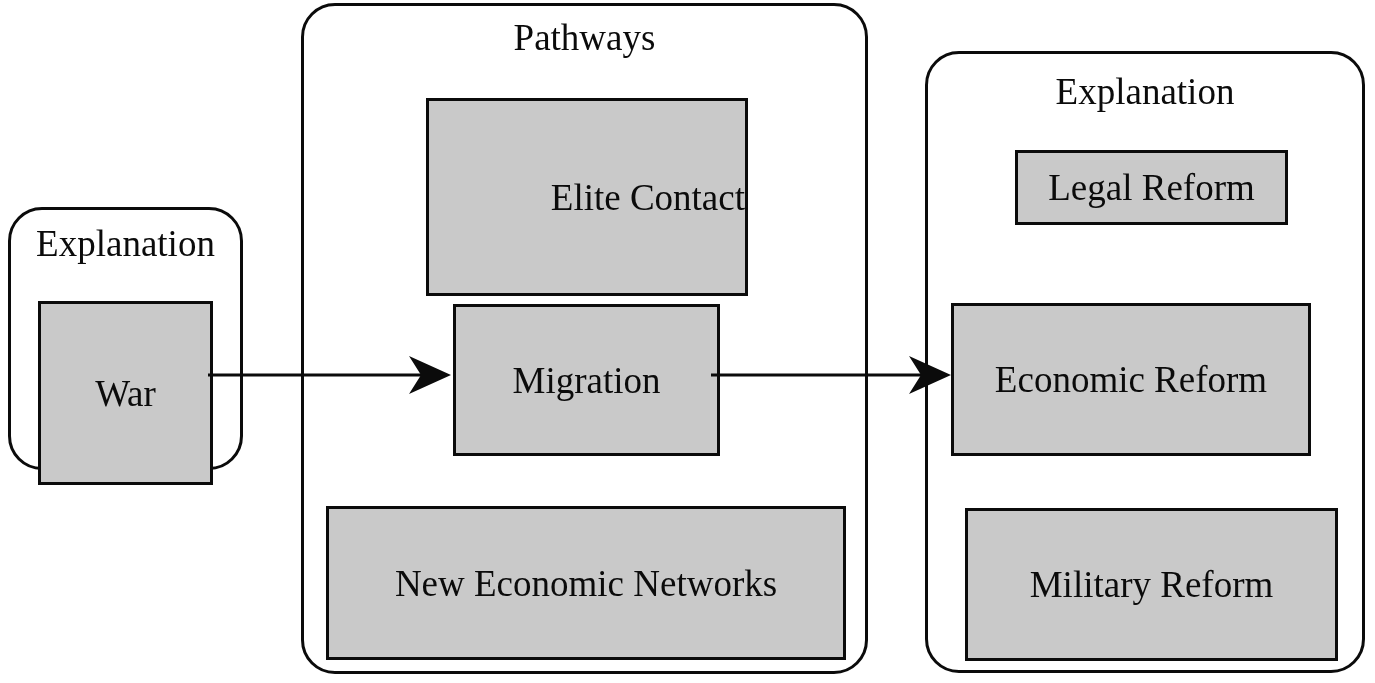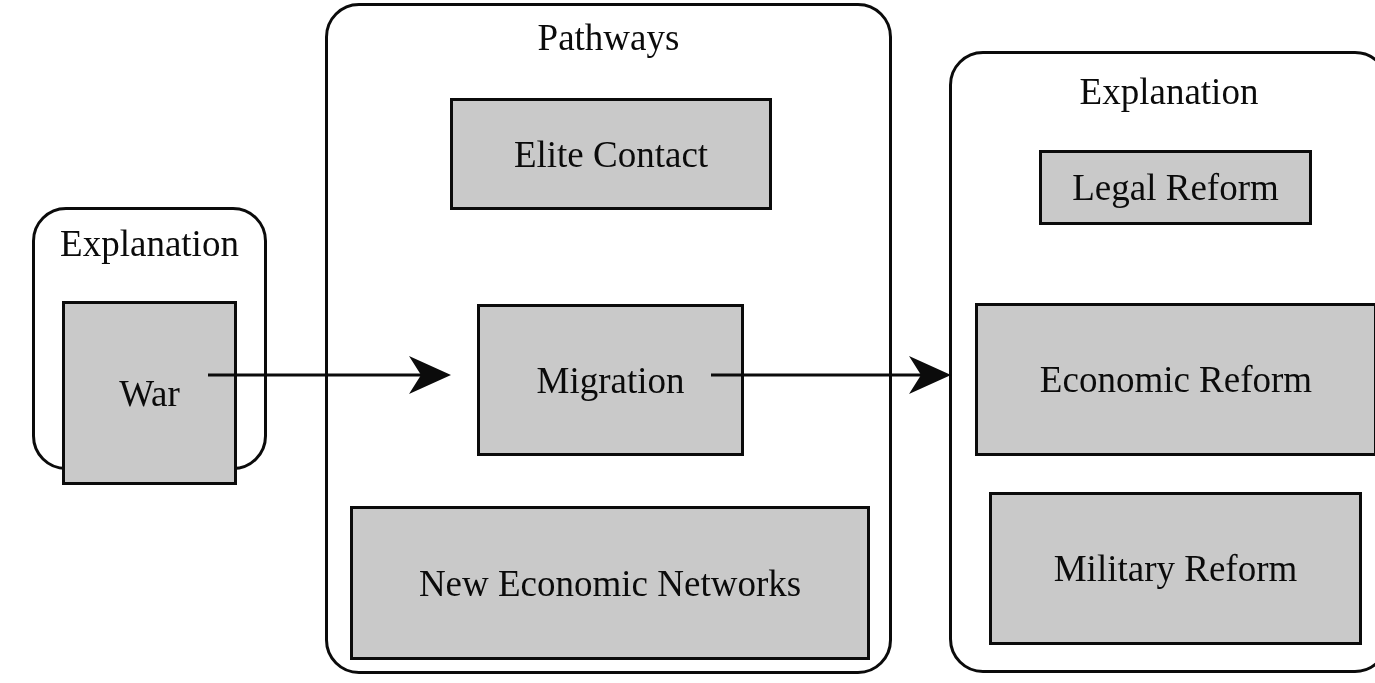--- a/index.html
+++ b/index.html
@@ -15,21 +15,20 @@
     font-family: "Liberation Serif", "DejaVu Serif", serif;
     color: #0b0b0b;
     overflow: hidden;
   }
   .group {
     position: absolute;
     background: #ffffff;
     border: 3px solid #0b0b0b;
     border-radius: 34px;
     box-sizing: border-box;
-    margin-left: 24px;
   }
   .group-label {
     position: absolute;
     left: 0;
     width: 100%;
     text-align: center;
     font-size: 37px;
     line-height: 44px;
     white-space: nowrap;
   }
@@ -56,26 +55,26 @@
   
   #group-explanation { left: 8px;   top: 207px; width: 235px; height: 263px; padding-left: 28px; }
   #group-pathways    { left: 301px; top: 3px;   width: 567px; height: 671px; }
   #group-innovations { left: 925px; top: 51px;  width: 440px; height: 622px; }
 
   #group-explanation .group-label { top: 12px; }
   #group-pathways    .group-label { top: 10px; }
   #group-innovations .group-label { top: 16px; }
 
   #node-war              { left: 27px;  top: 91px;  width: 175px; height: 184px; }
-  #node-elite-contact    { left: 122px; top: 92px;  width: 322px; height: 112px; }
+  #node-elite-contact    { left: 122px; top: 92px;  width: 322px; height: 198px; justify-content: flex-end; }
   #node-migration        { left: 149px; top: 298px; width: 267px; height: 152px; }
   #node-new-econ-networks{ left: 22px;  top: 500px; width: 520px; height: 154px; }
   #node-legal-reform     { left: 87px;  top: 96px;  width: 273px; height: 75px; }
-  #node-economic-reform  { left: 23px;  top: 249px; width: 402px; height: 153px; }
-  #node-military-reform  { left: 37px;  top: 438px; width: 373px; height: 153px; }
+  #node-economic-reform  { left: 23px;  top: 249px; width: 360px; height: 153px; }
+  #node-military-reform  { left: 37px;  top: 454px; width: 373px; height: 153px; }
 
   #arrow-war-migration        { left: 208px; top: 353px; }
   #arrow-migration-economic   { left: 711px; top: 353px; }
 </style>
 </head>
 <body>
 
 <div class="canvas">
 
   <div class="group" id="group-explanation">

